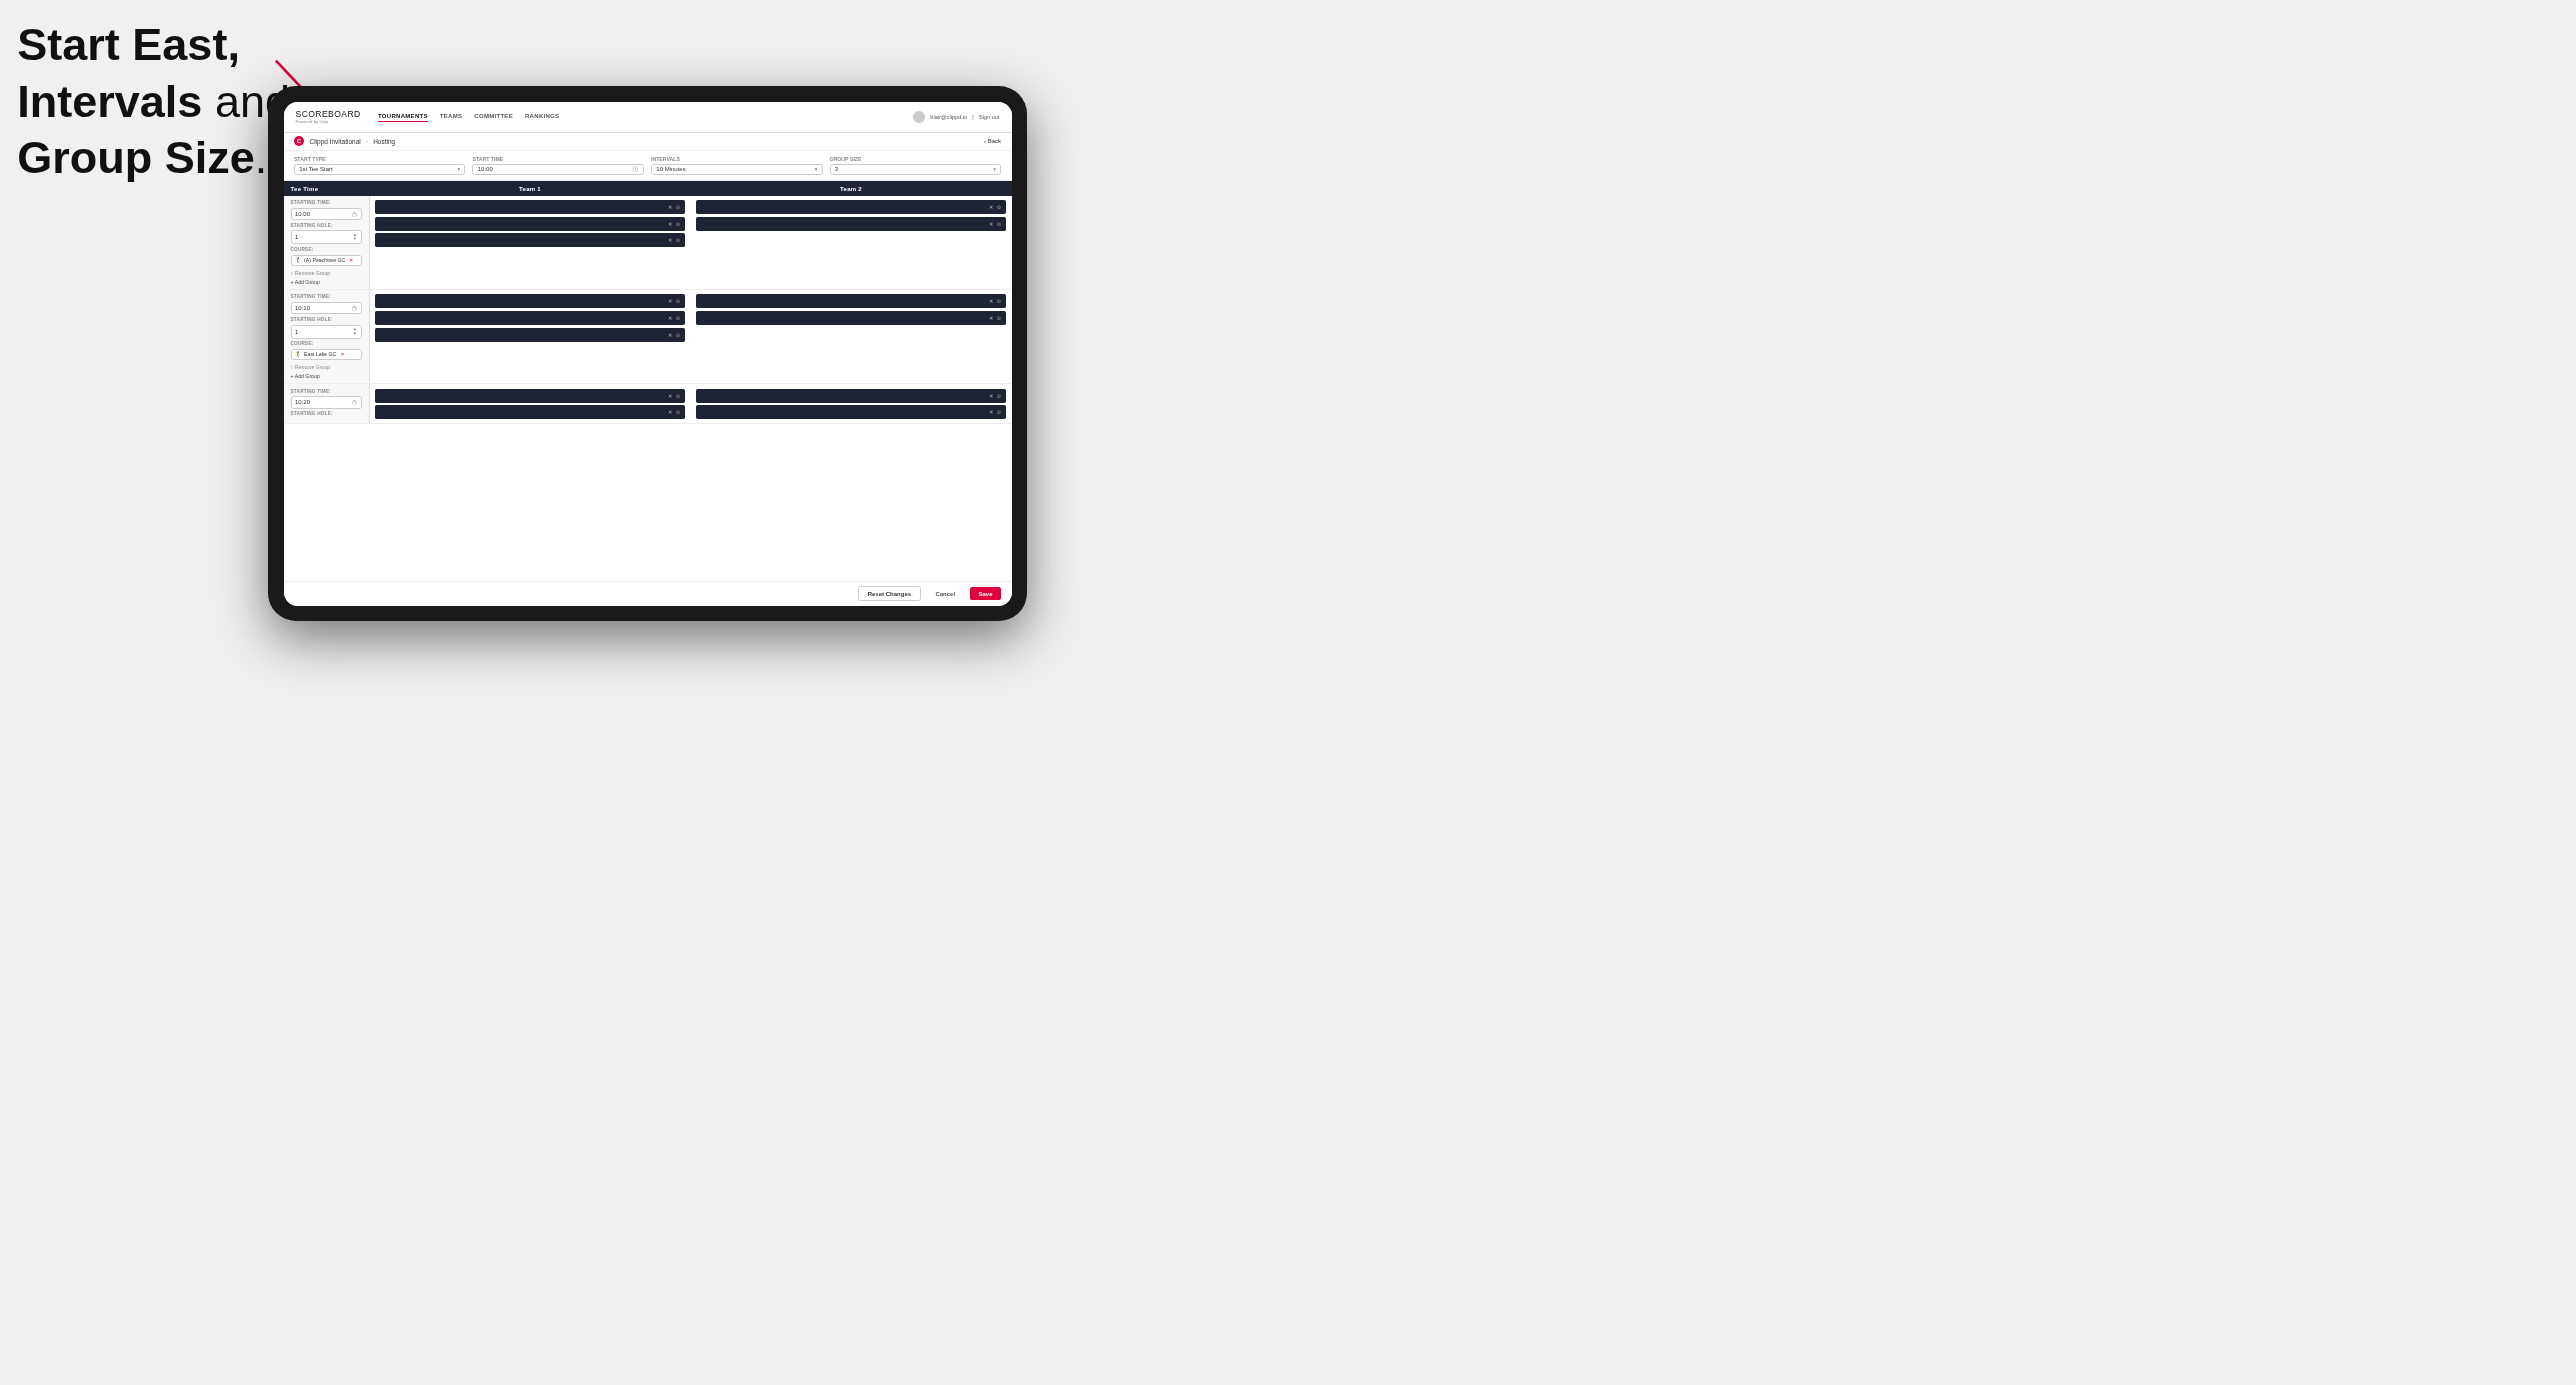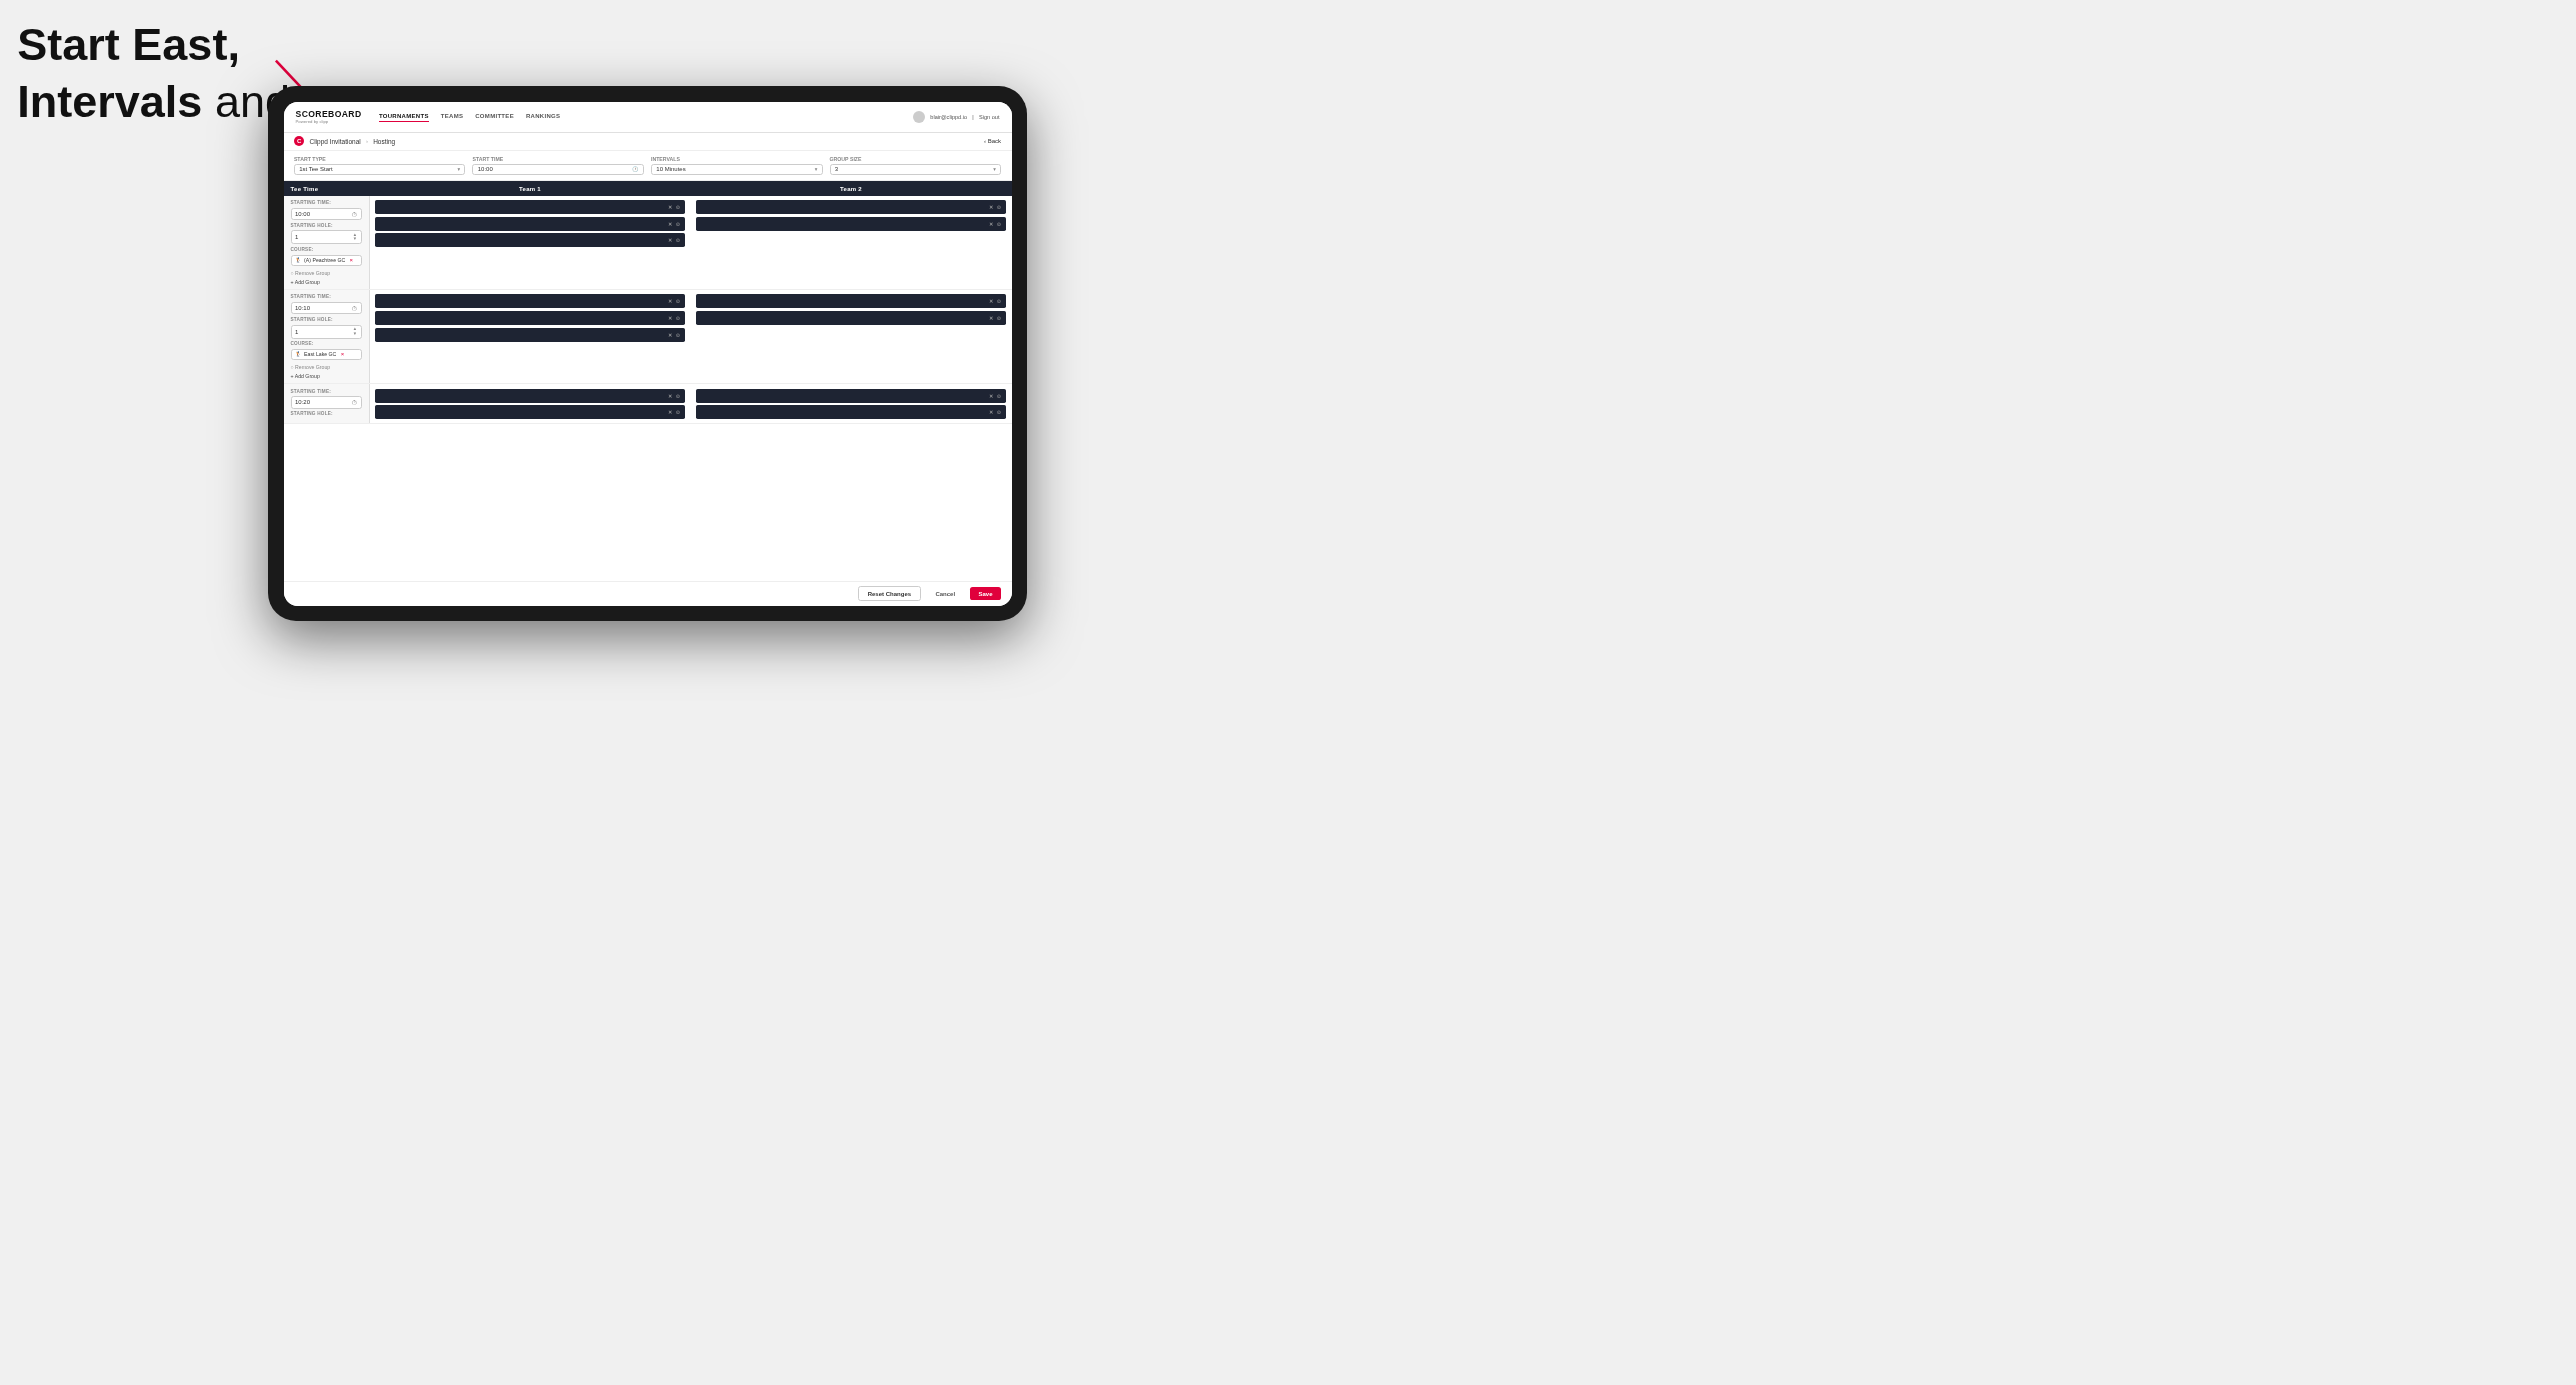--- a/index.html
+++ b/index.html
@@ -58,21 +58,21 @@
       flex-shrink: 0;
     }
 
     .logo-area {
       display: flex;
       flex-direction: column;
       margin-right: 17.3px;
     }
     .logo-text {
       font-size: 8.6px;
-      font-weight: 700;
+      font-weight: 400;
       letter-spacing: 0.4px;
       color: #111;
     }
     .logo-sub {
       font-size: 4.3px;
       color: #888;
     }
 
     .nav-links {
       display: flex;
@@ -353,20 +353,21 @@
       left: 250px;
       pointer-events: none;
     }
   </style>
 </head>
 <body>
 
 <div class="instruction-text">
   <div class="bold">Start East,</div>
   <div><span class="bold">Intervals</span><span> and</span></div>
+  <div><span class="bold">Group Size</span><span>.</span></div>
 </div>
 
 <svg class="annotation-arrow" width="190" height="190" viewBox="0 0 220 220">
   <defs>
     <marker id="arrowhead" markerWidth="8" markerHeight="8" refX="4" refY="4" orient="auto">
       <path d="M0,0 L8,4 L0,8 Z" fill="#e0003c"></path>
     </marker>
   </defs>
   <line x1="30" y1="10" x2="185" y2="175" stroke="#e0003c" stroke-width="3" marker-end="url(#arrowhead)"></line>
 </svg>

